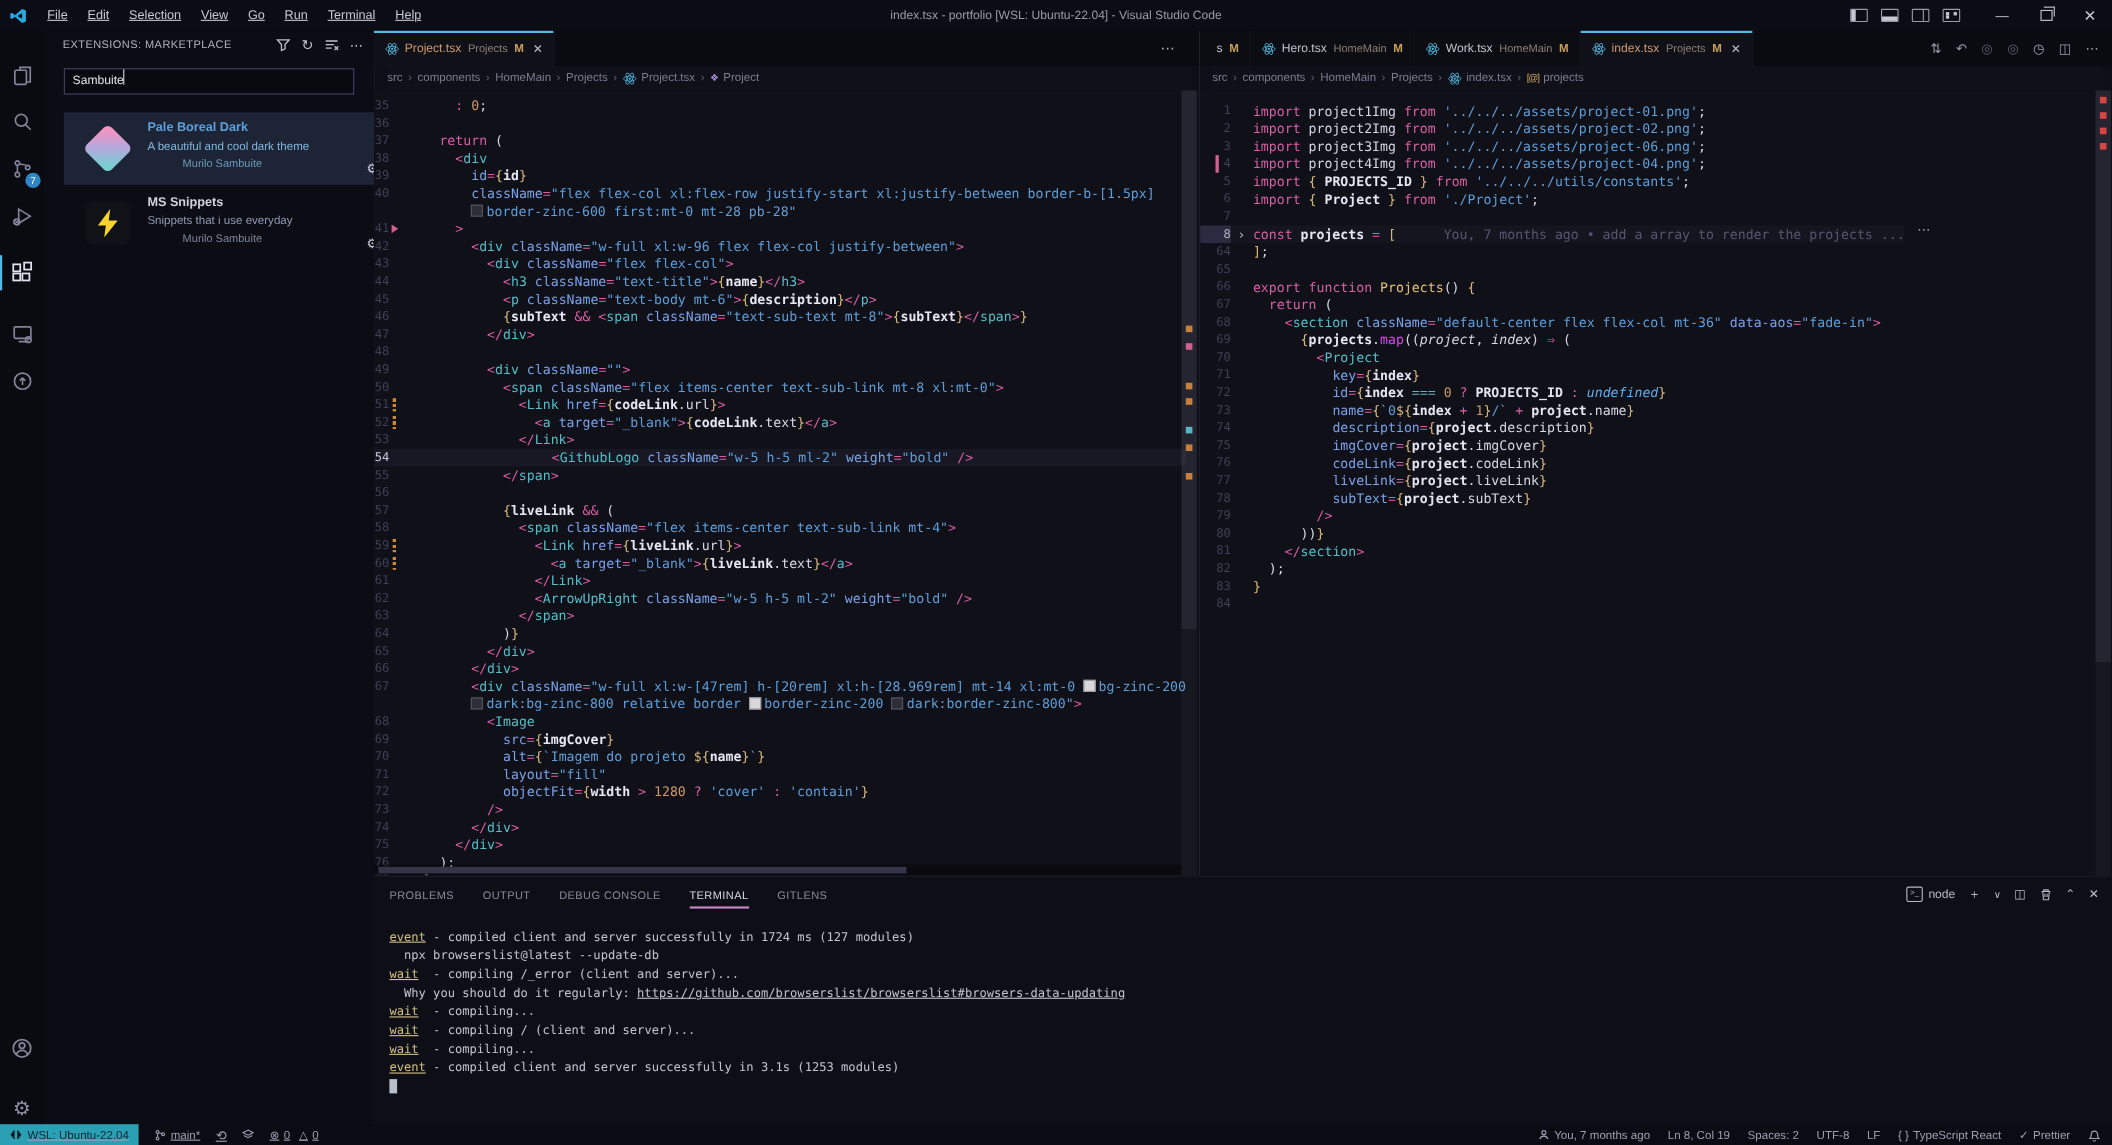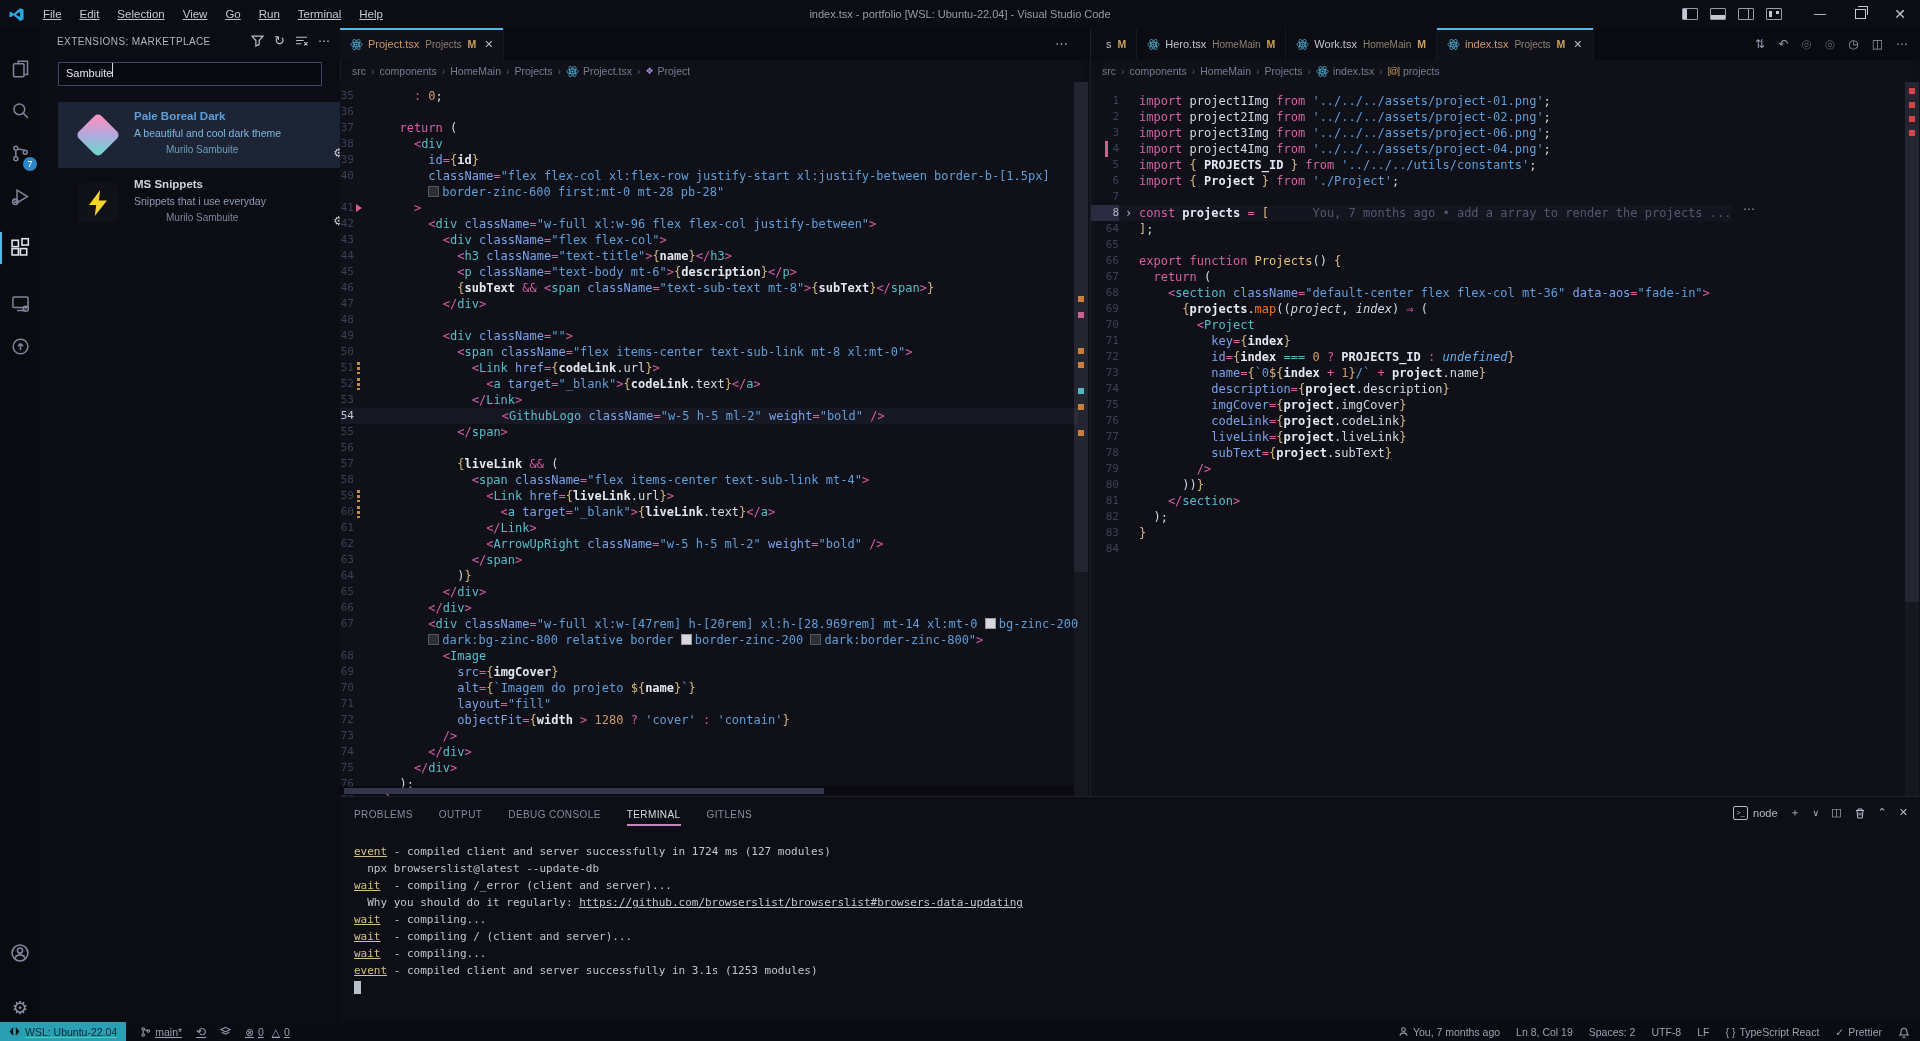--- a/index.html
+++ b/index.html
@@ -75,21 +75,21 @@
   .crow.cur{background:#181824;gap:15px;} .crow.cur .gut{color:#c6c6da;}
   .crow.fold{background:#151520;} .crow.fold .gut{background:#2a2a40;color:#b0b0c6;}
   .foldch{position:absolute;left:6px;top:0;font-style:normal;color:#b8b8c8;font-size:12px;}
   .mark-orange{position:absolute;left:3px;top:2px;width:3px;height:12px;
      background:repeating-linear-gradient(180deg,#c98a3a 0 3px,transparent 3px 5px);}
   .mark-pink{position:absolute;left:2px;top:4px;width:0;height:0;border-left:6px solid #d0618f;border-top:4px solid transparent;border-bottom:4px solid transparent;}
   .mark-pinkbar{position:absolute;left:-14px;top:0;width:3px;height:16px;background:#d0618f;}
   .ctext{flex:none;}
   .s-kw{color:#d75fa3;} .s-id{color:#d6d6e4;} .s-idb{color:#e6e6f2;font-weight:bold;}
   .s-str{color:#5f9ed8;} .s-attr{color:#7aa2e8;} .s-tag{color:#56bdc8;}
-  .s-br{color:#d7ba7d;} .s-num{color:#d19a66;} .s-meth{color:#f97316;}
+  .s-br{color:#d7ba7d;} .s-num{color:#d19a66;} .s-meth{color:#d946ef;}
   .s-fn{color:#e5c07b;} .s-param{color:#d6d6e4;font-style:italic;}
   .s-ghost{color:#565670;} .s-cyan{color:#56b6c2;} .s-undef{color:#61afef;font-style:italic;}
   .s-op{color:#d75fa3;}
   i.box-d,i.box-l{display:inline-block;width:9px;height:9px;margin-right:3px;transform:translateY(1px);}
   i.box-d{background:#2e2e38;border:1px solid #55555f;}
   i.box-l{background:#d8d8dc;border:1px solid #9a9aa2;}
   
   .vscroll{position:absolute;width:14px;background:rgba(255,255,255,0.03);}
   .vslider{position:absolute;left:0;width:14px;background:rgba(140,140,170,0.12);}
   .smark{position:absolute;width:6px;height:6px;}

